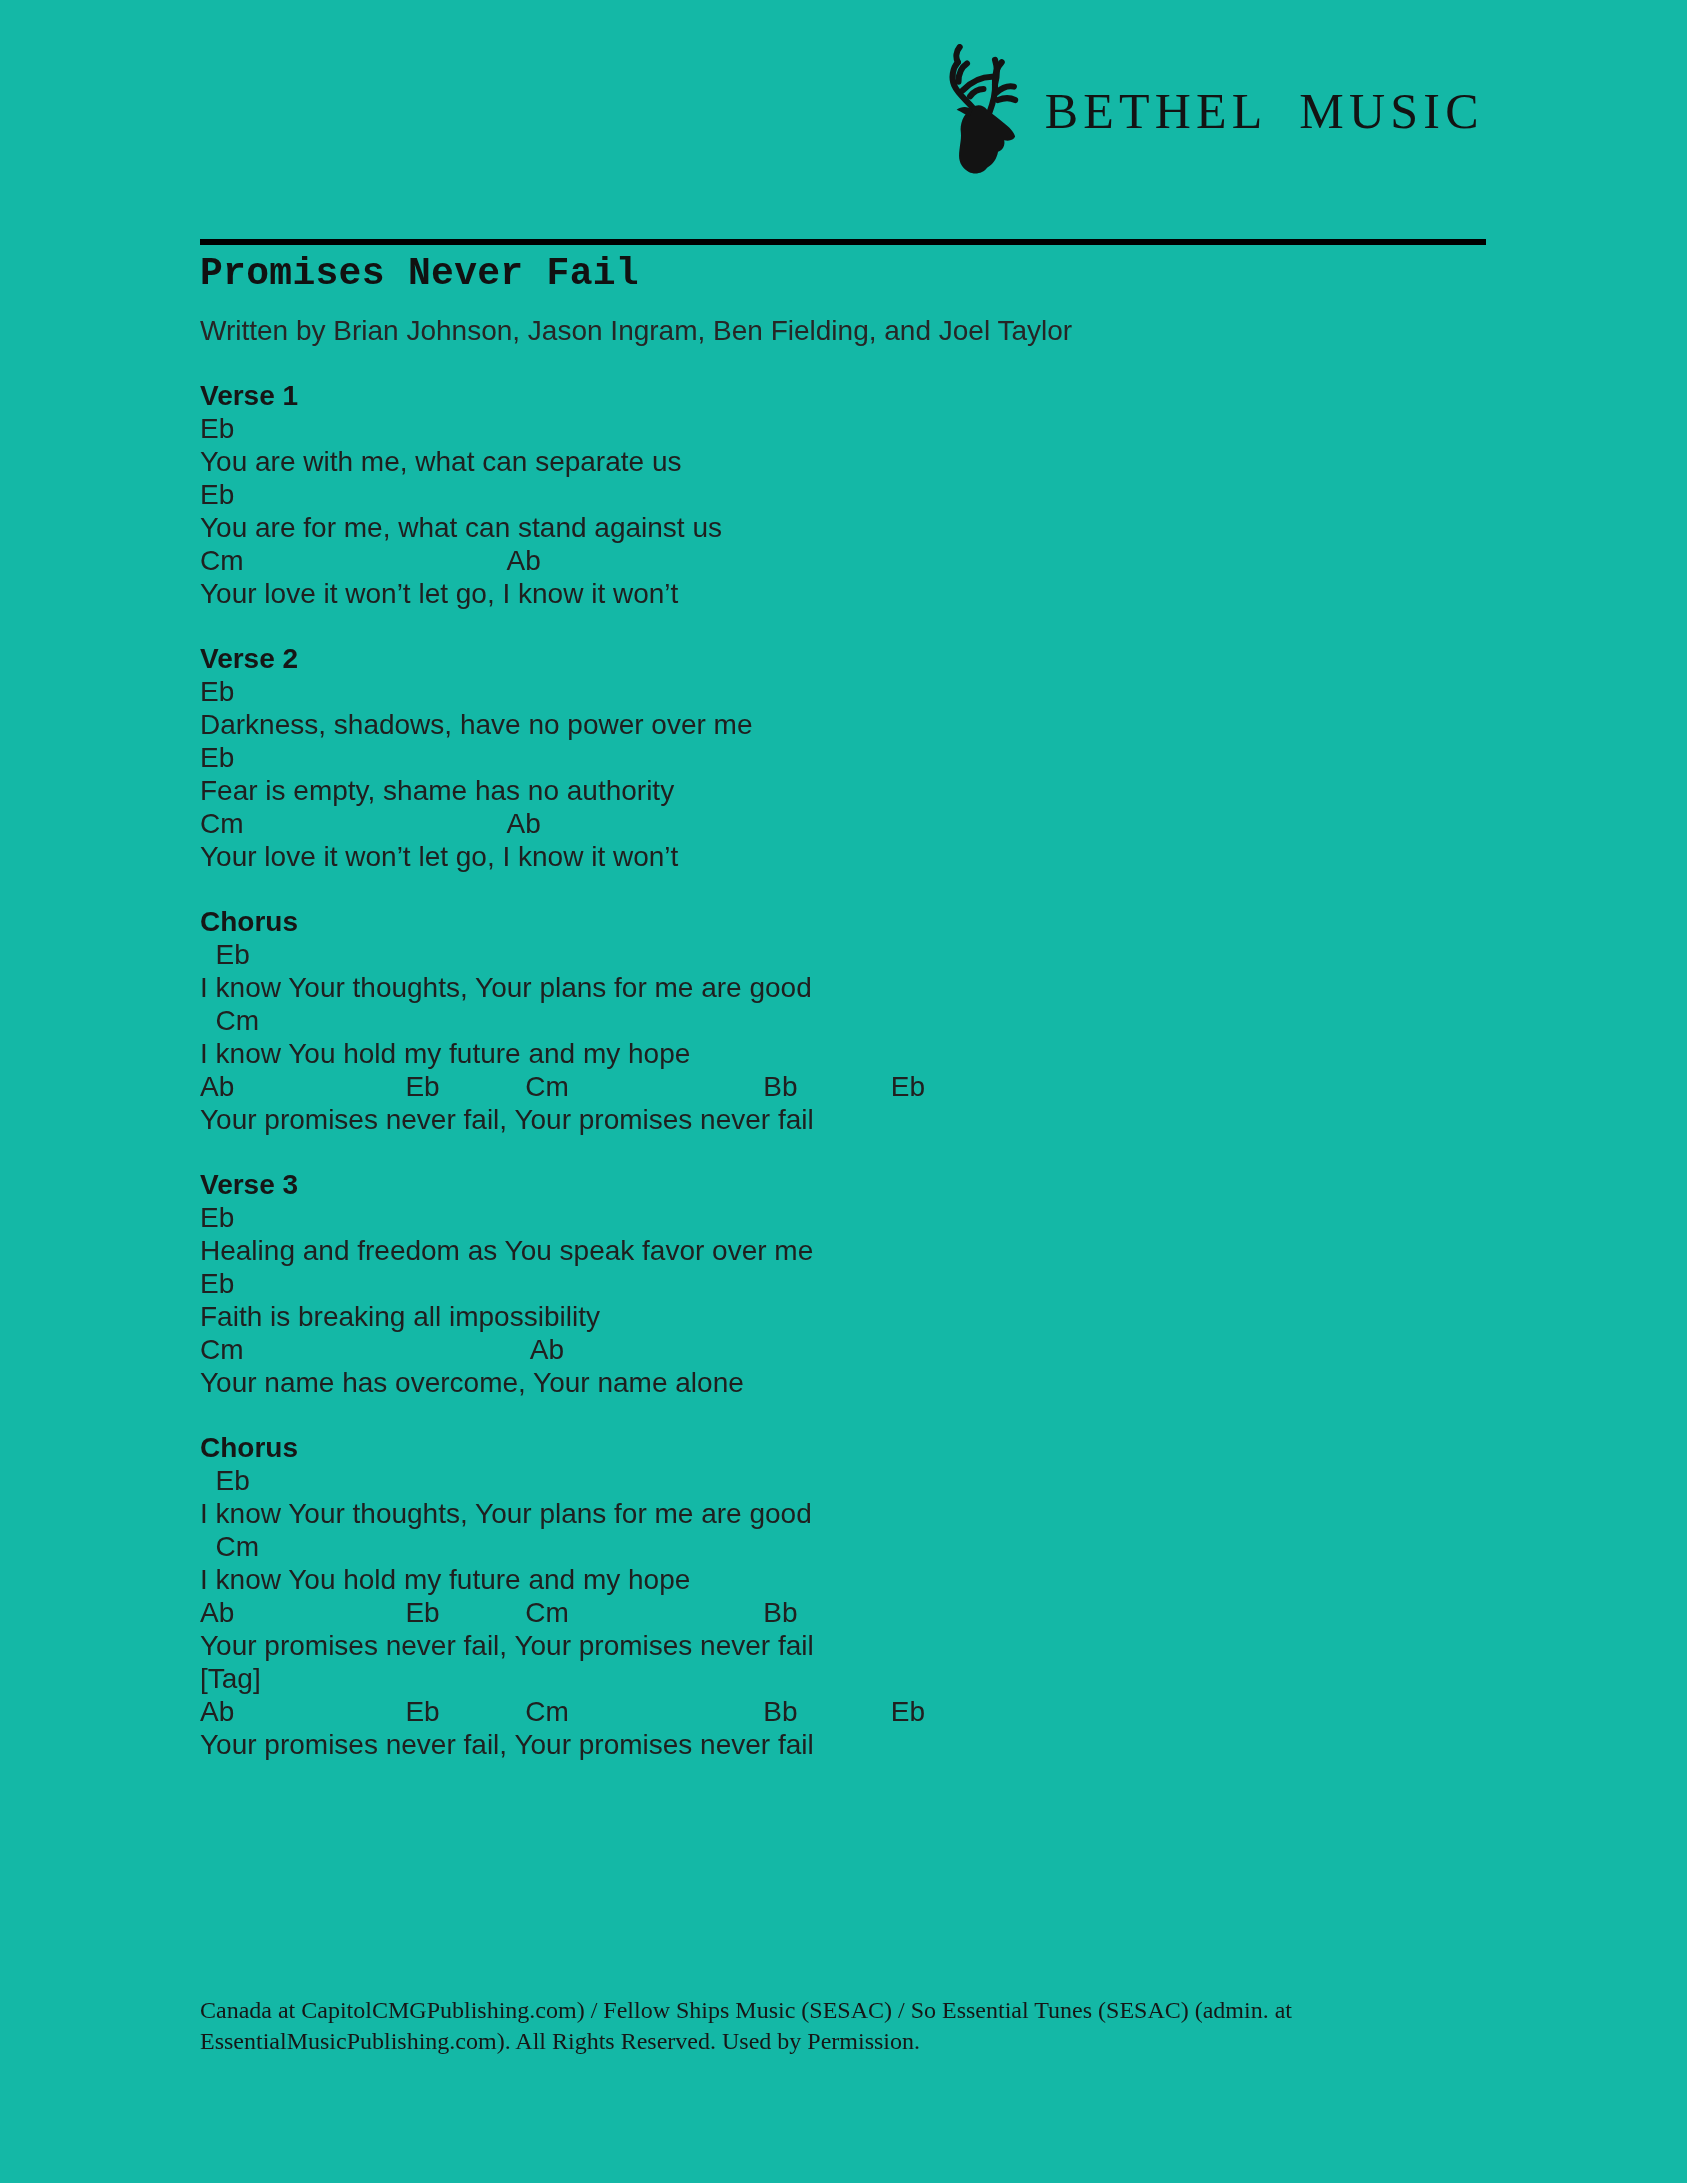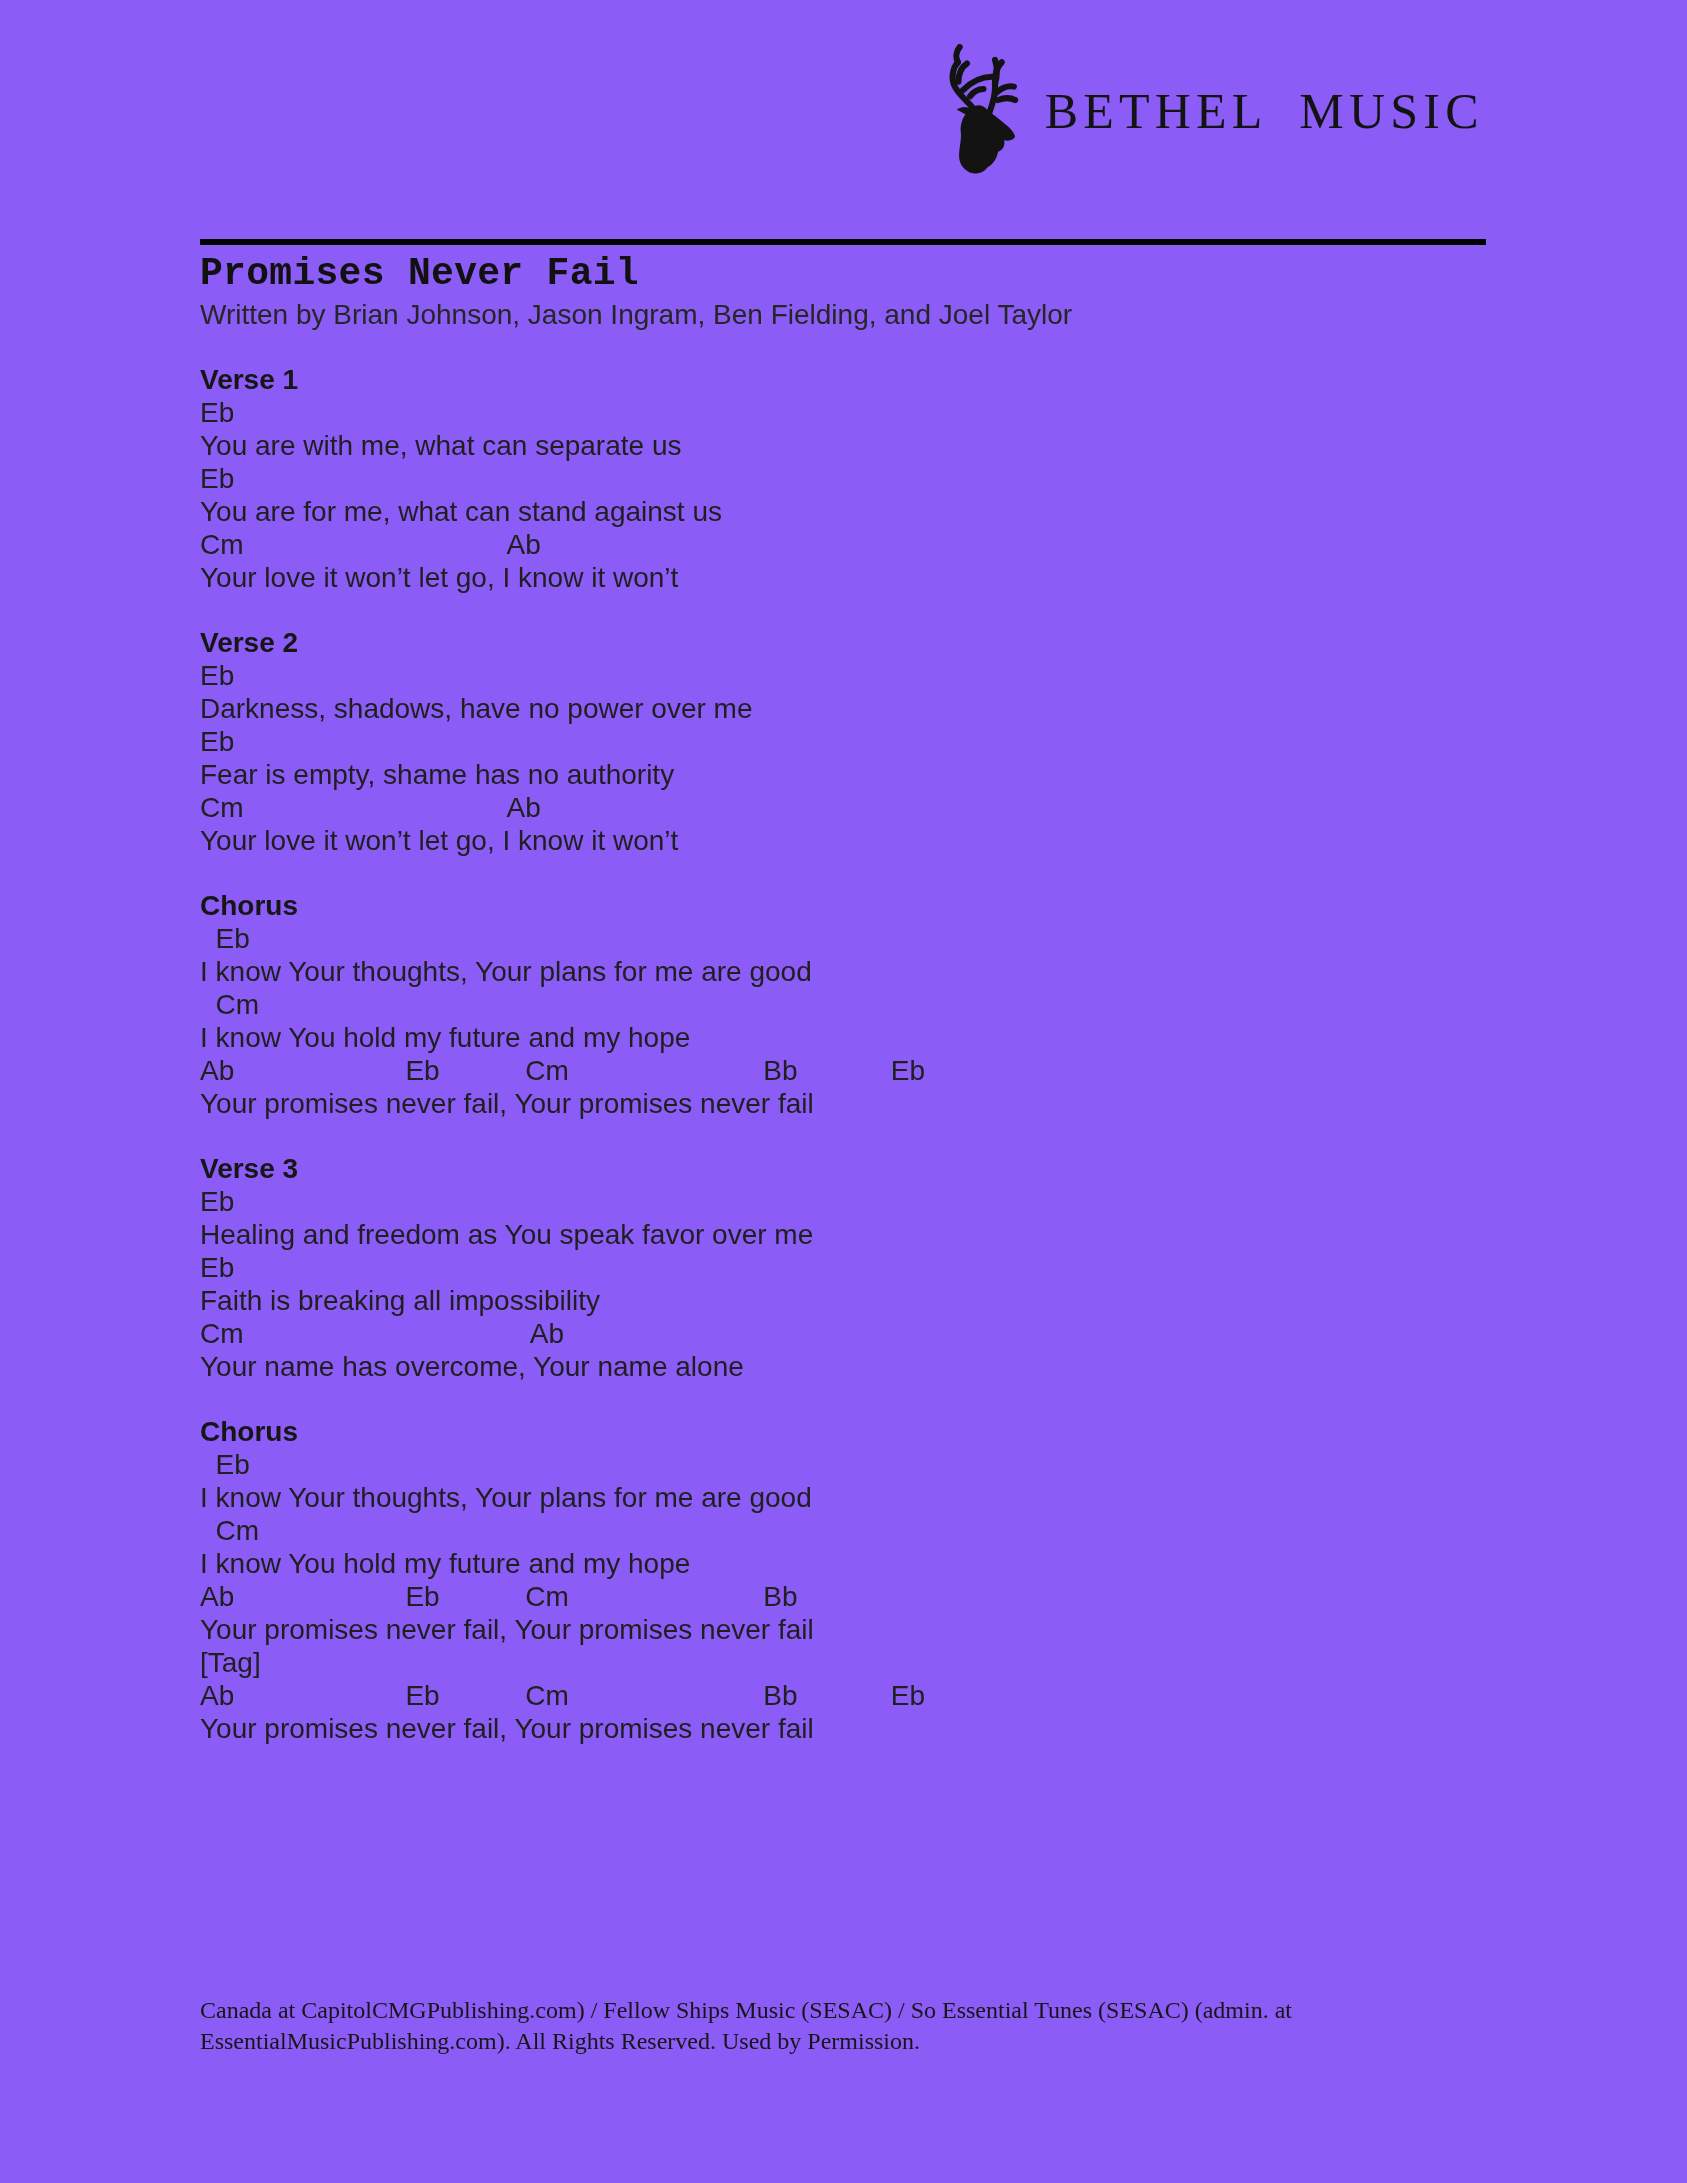--- a/index.html
+++ b/index.html
@@ -1,21 +1,21 @@
 <!DOCTYPE html>
 <html style="font-size:9.3px"><head>
 <meta charset="utf-8">
 <style>
   html, body { margin: 0; padding: 0; background: #ffffff; }
   .page {
     position: relative;
     width: 1687px;
     height: 2183px;
     box-sizing: border-box;
-    background: #8b5cf6;
+    background: #14b8a6;
     font-family: "Liberation Sans", "DejaVu Sans", sans-serif;
     color: #1f1f1f;
     overflow: hidden;
   }
   .content {
     position: absolute;
     left: 200px;
     top: 41px;
     width: 1286px;
   }
@@ -40,21 +40,21 @@
   
   .rule { margin-top: 59px; height: 5.8px; background: #000000; }
   .title {
     margin: 7px 0 0 0;
     font-size: 38px;
     font-weight: 700;
     color: #111111;
     letter-spacing: 0.3px;
     font-family: Liberation Mono, monospace;
   }
-  .byline { margin-top: 4px; font-size: 28px; color: #262626; }
+  .byline { margin-top: 20px; font-size: 28px; color: #262626; }
   
   .sections { margin-top: 0; }
   .song-section { margin-top: 32px; }
   .song-section:first-child { }
   .sec-heading {
     font-size: 28px;
     line-height: 33px;
     font-weight: 700;
     color: #161616;
     white-space: pre;

